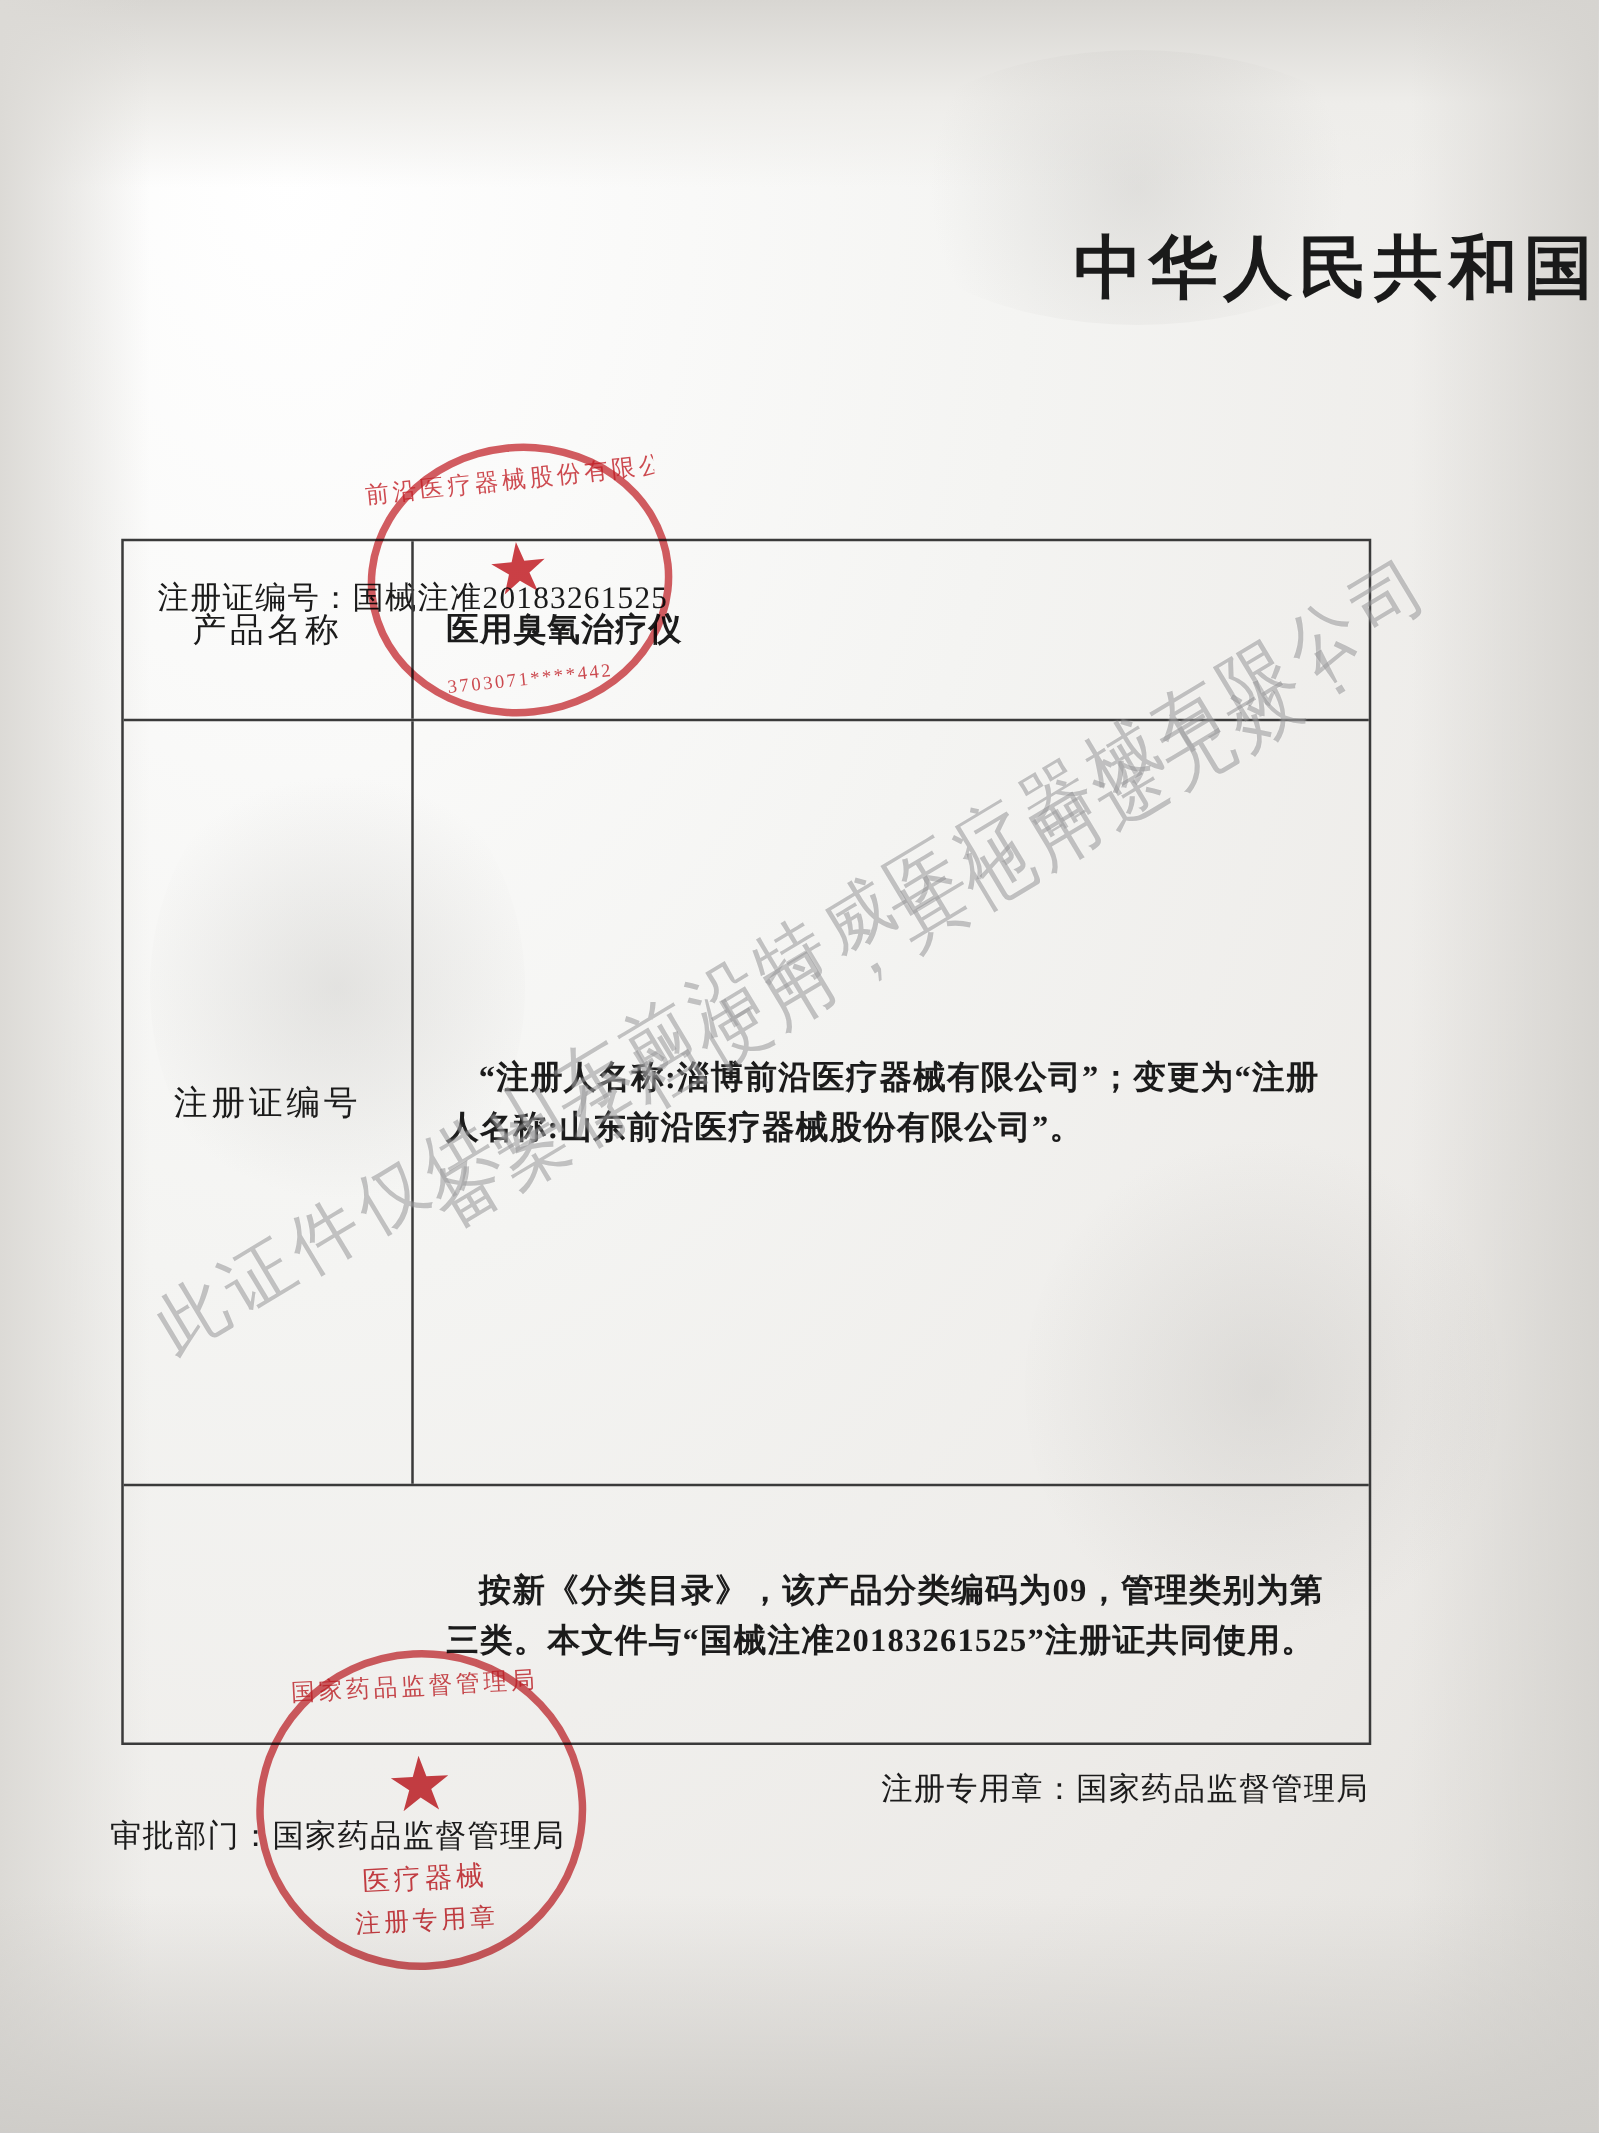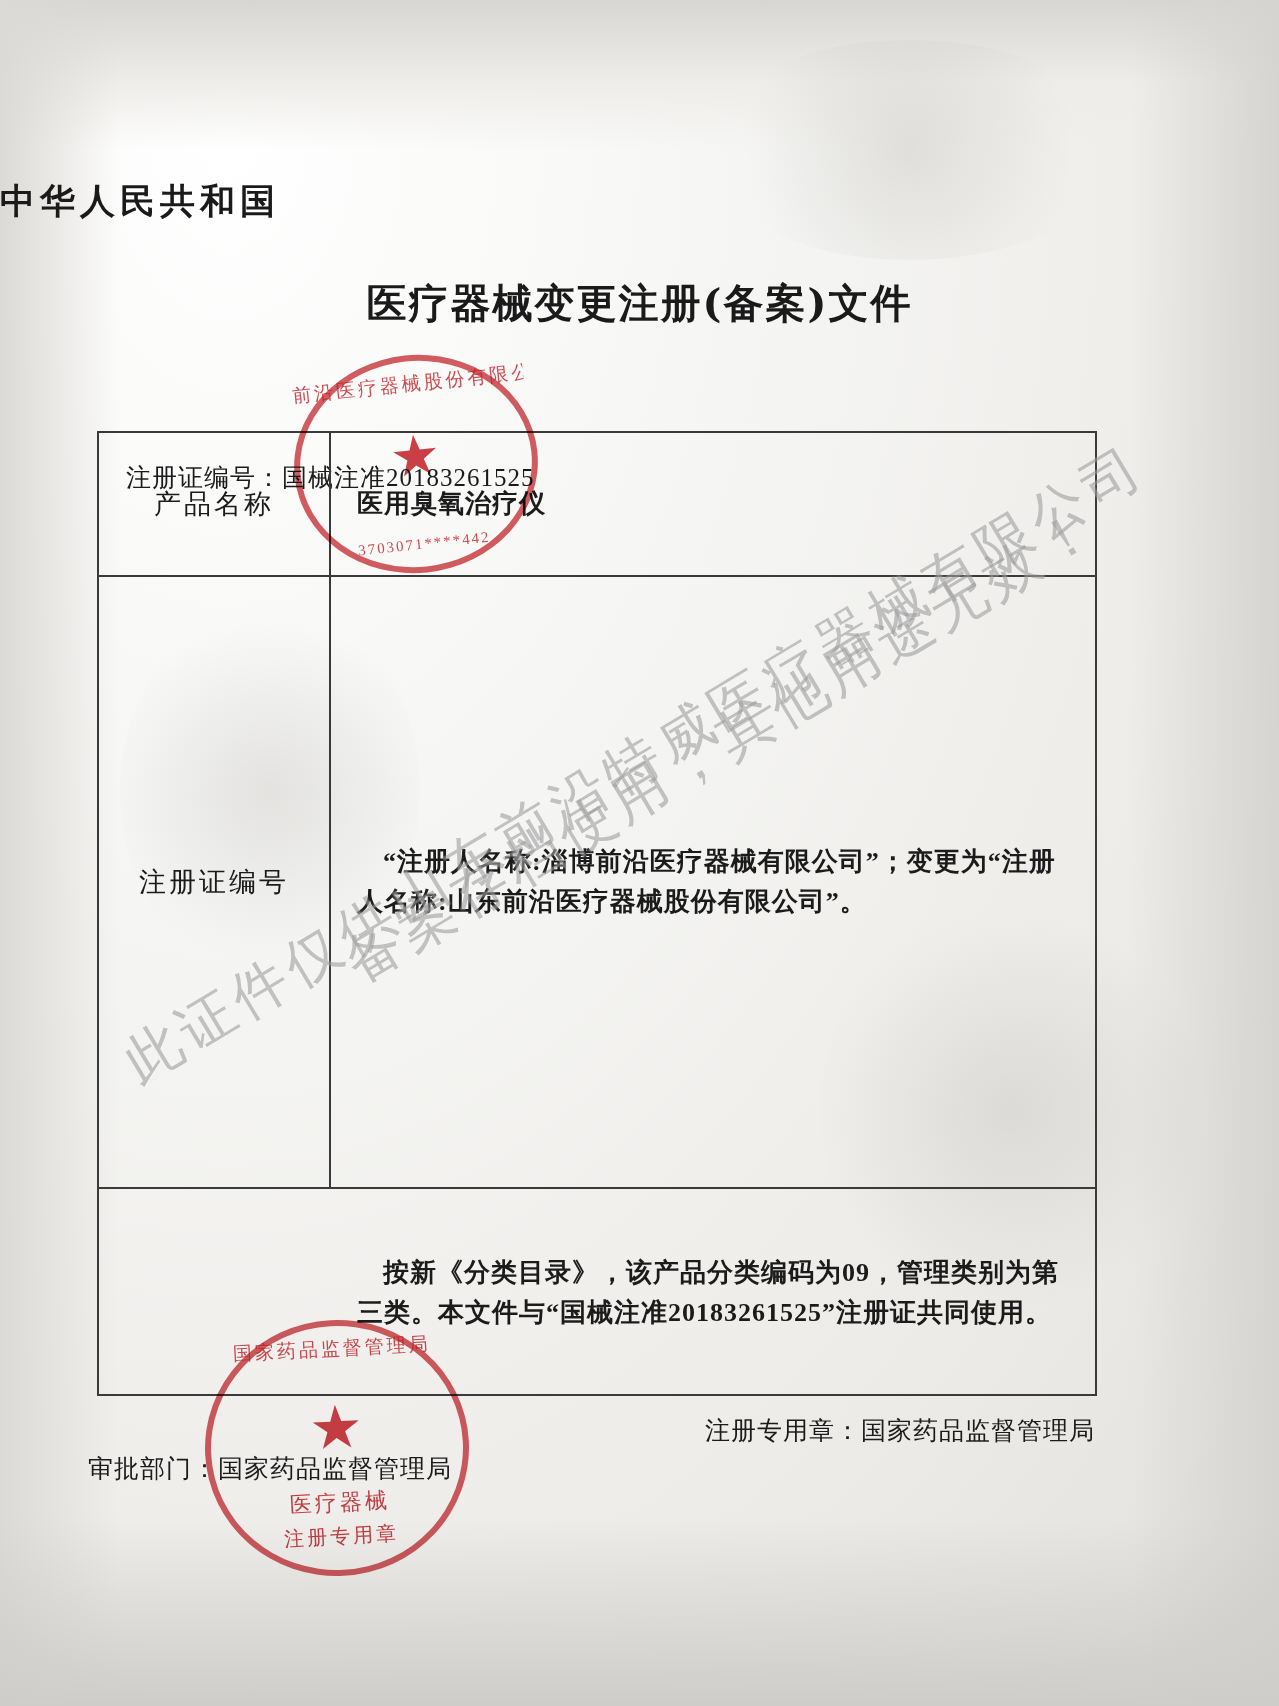--- a/index.html
+++ b/index.html
@@ -43,22 +43,22 @@
     position: absolute; border-radius: 50%;
     background: radial-gradient(circle, rgba(180,178,174,0.30) 0%, rgba(255,255,255,0) 70%);
     pointer-events: none;
   }
 
   
   .title-main {
     position: absolute;
     left: 0; right: 0;
     top: 178px;
-    text-align: left;
-    font-size: 35px;
+    text-align: right;
+    font-size: 55px;
     letter-spacing: 5px;
     color: #1a1a1a;
     font-weight: 700;
     font-family: "DejaVu Serif", "Liberation Serif", serif;
   }
   .title-sub {
     position: absolute;
     left: 0; right: 0;
     top: 276px;
     text-align: center;
@@ -254,21 +254,20 @@
 
   <div class="paper-shade-top"></div>
   <div class="paper-shade-left"></div>
   <div class="paper-shade-right"></div>
   <div class="paper-shade-bottom"></div>
   <div class="paper-blotch" style="left:700px; top:40px; width:420px; height:220px;"></div>
   <div class="paper-blotch" style="left:120px; top:600px; width:300px; height:380px;"></div>
   <div class="paper-blotch" style="left:820px; top:900px; width:380px; height:420px;"></div>
 
   <div class="title-main">中华人民共和国</div>
-  <div class="title-sub">医疗器械变更注册(备案)文件</div>
 
   <div class="reg-line">
     <span class="reg-label">注册证编号：</span><span class="reg-value">国械注准20183261525</span>
   </div>
 
   <div class="doc-table">
 
     <div class="row row-name">
       <div class="cell-label">产品名称</div>
       <div class="cell-value">

